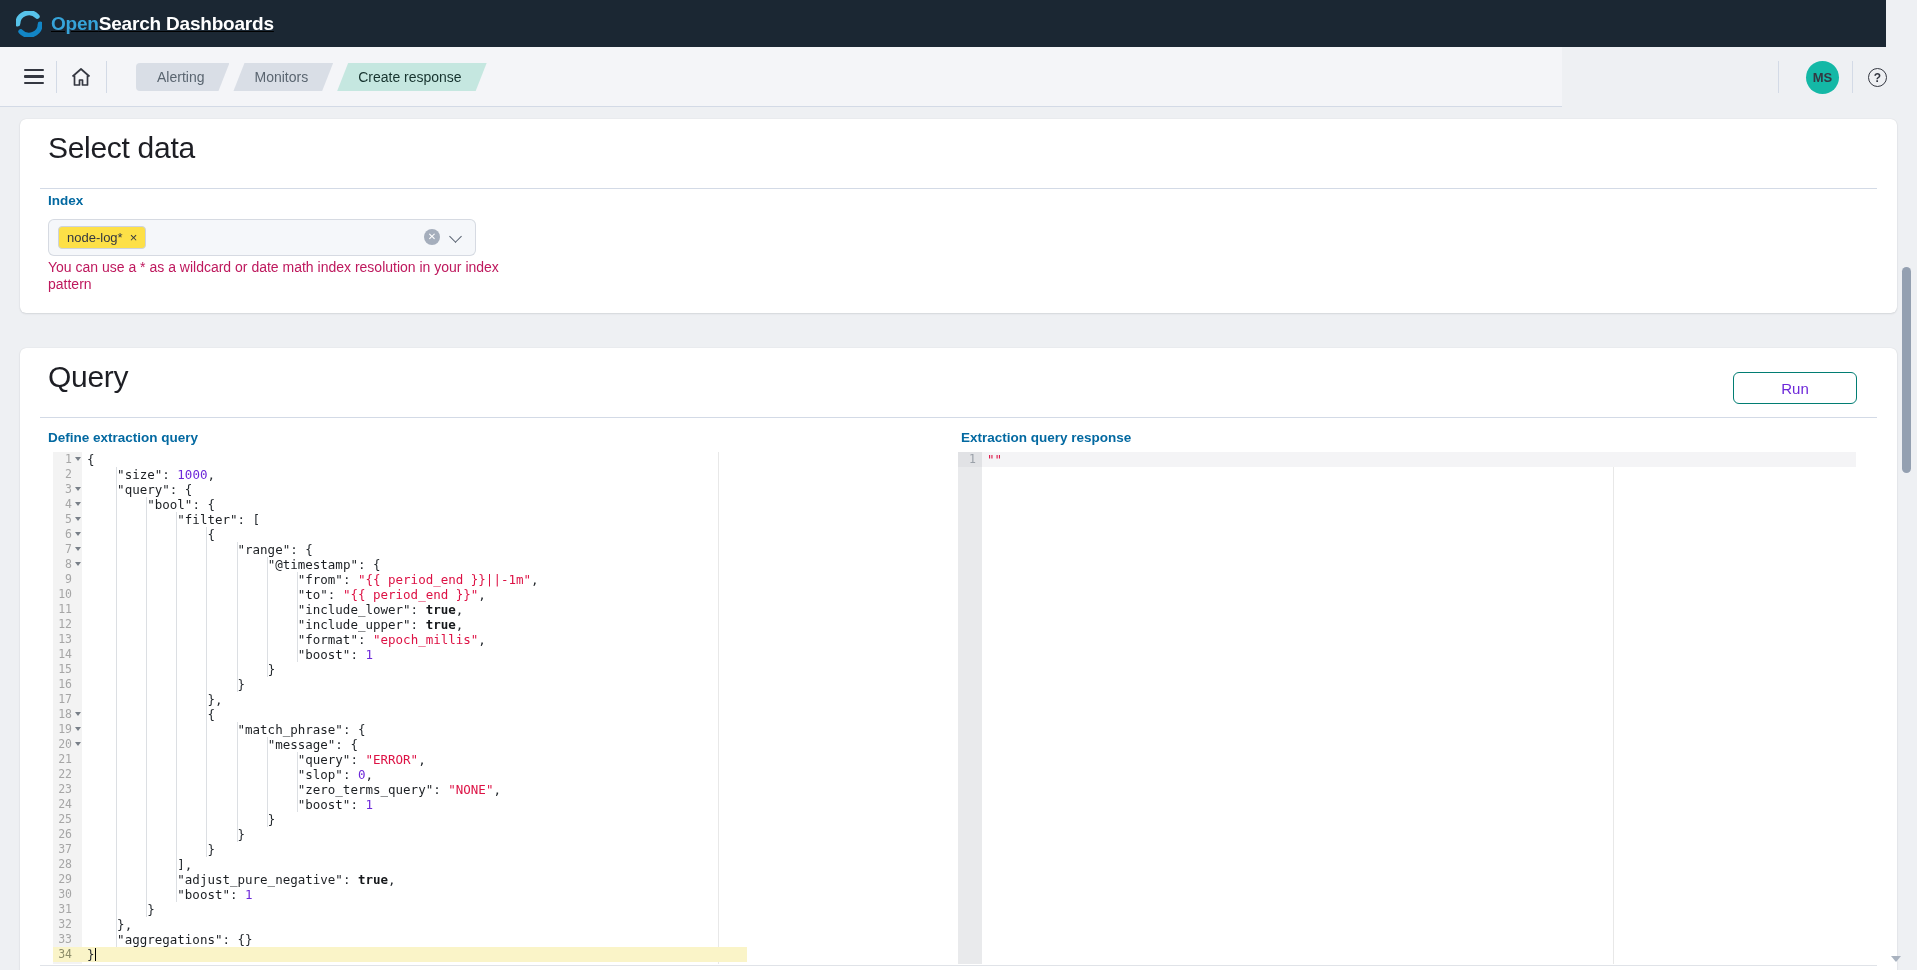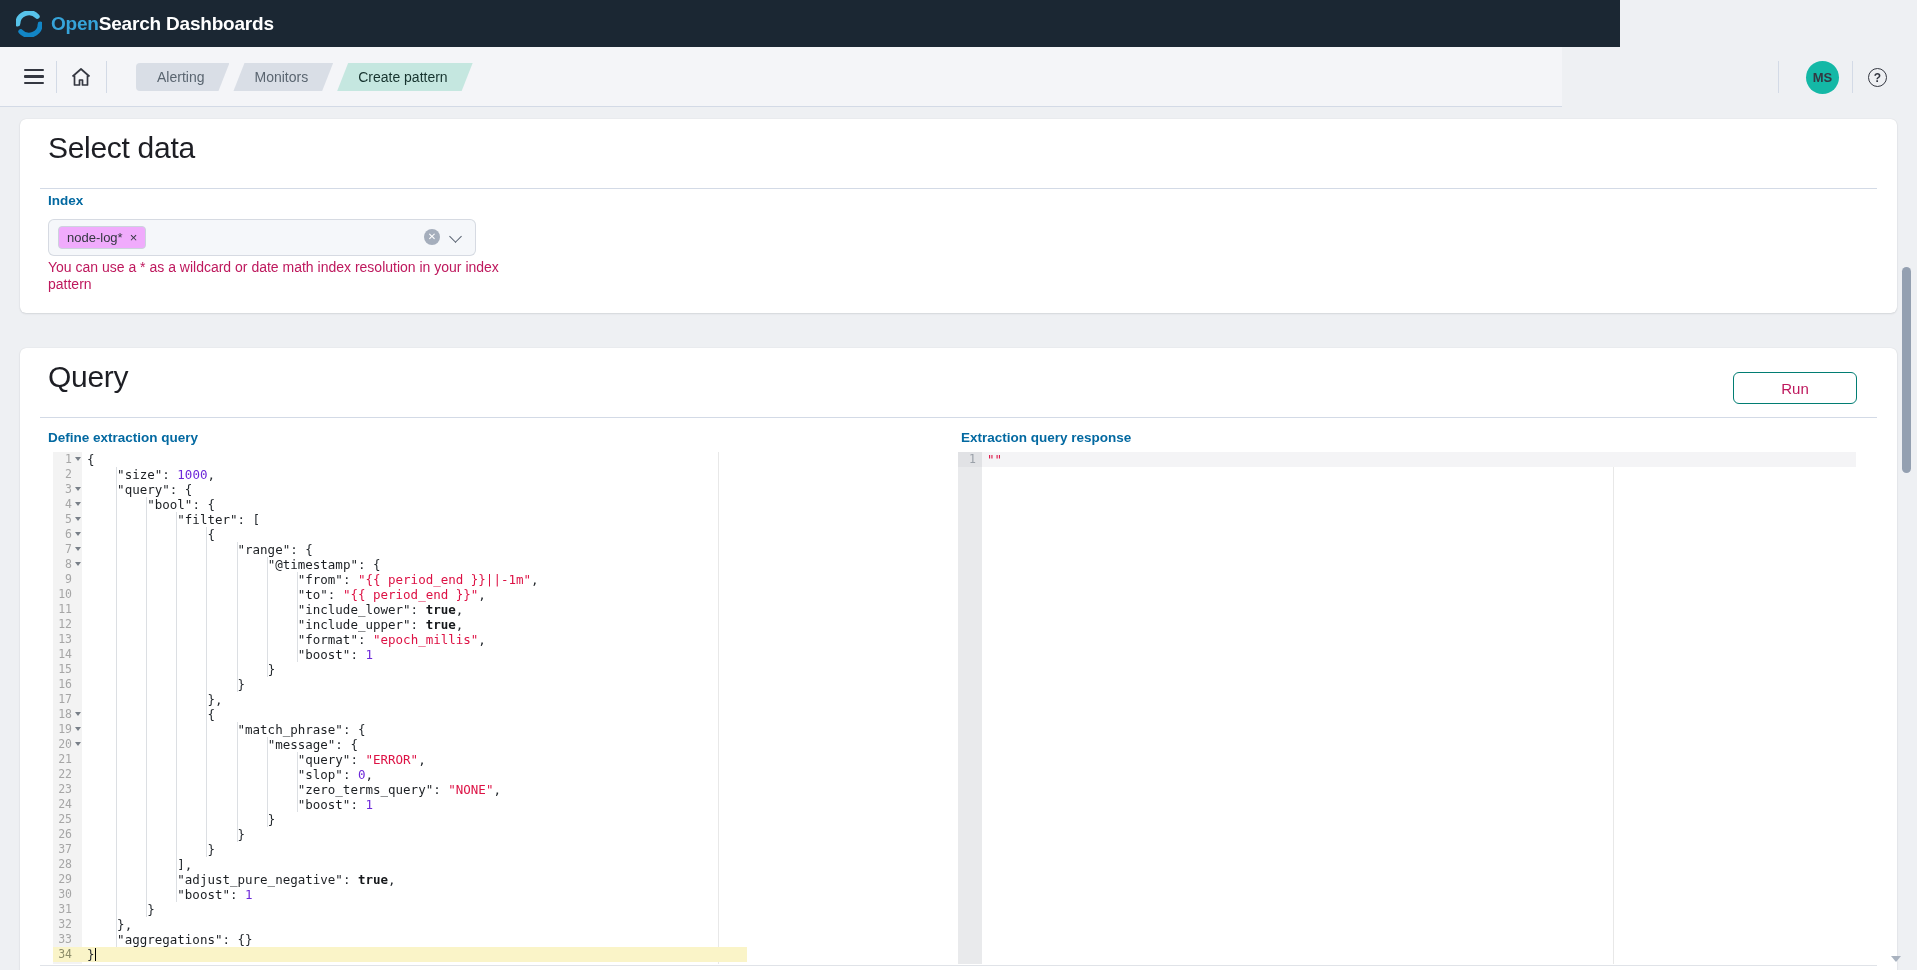--- a/index.html
+++ b/index.html
@@ -1,21 +1,21 @@
 <!DOCTYPE html>
 <html><head>
 <meta charset="utf-8">
 <style>
   html,body{margin:0;padding:0;}
   body{width:1917px;height:970px;position:relative;overflow:hidden;background:#eef0f3;
        font-family:"Liberation Sans",sans-serif;-webkit-font-smoothing:antialiased;}
 
   
-  .hdr{position:absolute;left:0;top:0;width:1620px;height:47px;background:#1b2733;
-       display:flex;align-items:center;padding-left:16px;box-sizing:border-box;}
+  .hdr{position:absolute;left:0;top:0;width:1886px;height:47px;background:#1b2733;
+       display:flex;align-items:center;padding-left:16px;box-sizing:border-box;text-decoration:underline;}
   .brand{font-size:19px;font-weight:700;color:#fff;margin-left:9px;letter-spacing:-.2px;}
   .brand .open{color:#36a4da;}
 
   
   .nav{position:absolute;left:0;top:47px;width:1562px;height:60px;background:#f4f5f8;
        border-bottom:1px solid #d3dae6;box-sizing:border-box;padding-left:21px;}
   .nav-div{position:absolute;top:14px;width:1px;height:32px;background:#d3dae6;}
   .burger{position:absolute;left:24px;top:22px;width:20px;height:16px;cursor:pointer;}
   .burger i{display:block;height:2.4px;border-radius:1px;background:#343741;margin-bottom:4px;}
   .home{position:absolute;left:70px;top:19px;width:22px;height:22px;cursor:pointer;}
@@ -38,34 +38,34 @@
   #panel-select{top:119px;height:194px;}
   #panel-query{top:348px;height:644px;}
   .ptitle{position:absolute;left:28px;top:12px;font-size:30px;font-weight:300;
           color:#1d1e24;letter-spacing:-.3px;}
   .rule{position:absolute;left:20px;right:20px;height:1px;background:#d3dae6;}
   .field-label{position:absolute;font-size:13.5px;font-weight:700;color:#0369a1;}
 
   
   .combo{position:absolute;left:28px;top:100px;width:428px;height:37px;background:#f5f7fa;
          border-radius:6px;box-shadow:inset 0 0 0 1px rgba(107,119,140,.22);cursor:text;}
-  .tag{position:absolute;left:10px;top:7px;height:23px;background:#f0abfc;border:1px solid #cdd3de;
+  .tag{position:absolute;left:10px;top:7px;height:23px;background:#fde047;border:1px solid #cdd3de;
        border-radius:4px;font-size:13px;color:#343741;display:flex;align-items:center;
        gap:7px;padding:0 8px;box-sizing:border-box;cursor:pointer;}
   .tag .x{font-size:13px;color:#343741;line-height:1;}
   .clear{position:absolute;right:36px;top:10px;width:16px;height:16px;border-radius:50%;
          background:#a5aebc;color:#fff;font-size:10px;line-height:16px;text-align:center;cursor:pointer;}
   .chev{position:absolute;right:16px;top:13px;width:8px;height:8px;border-right:1.8px solid #555f6d;
         border-bottom:1.8px solid #555f6d;transform:rotate(45deg);cursor:pointer;}
   .help-text{position:absolute;left:28px;top:140px;width:458px;font-size:14px;line-height:17px;
              color:#be185d;}
 
   
   .run-btn{position:absolute;left:1713px;top:24px;width:124px;height:32px;background:#fff;
-           border:1px solid #017d73;border-radius:6px;color:#be185d;font-size:15px;font-weight:500;
+           border:1px solid #017d73;border-radius:6px;color:#6d28d9;font-size:15px;font-weight:500;
            font-family:"Liberation Sans",sans-serif;display:flex;align-items:center;
            justify-content:center;cursor:pointer;}
 
   
   .editor{position:absolute;top:104px;height:512px;display:flex;background:#fff;overflow:hidden;
           font-family:"DejaVu Sans Mono",monospace;font-size:12.5px;line-height:15px;cursor:text;}
   #editor-query{left:33px;width:694px;}
   #editor-response{left:938px;width:898px;}
   .gutter{flex:none;position:relative;z-index:2;}
   #editor-query .gutter{width:29px;background:#f3f3f3;}
@@ -125,21 +125,21 @@
     <svg width="22" height="22" viewBox="0 0 22 22" fill="none" stroke="#343741" stroke-width="1.7" stroke-linejoin="round">
       <path d="M2.5 10.5L11 3l8.5 7.5"></path>
       <path d="M4.5 9.5V19h5v-5h3v5h5V9.5"></path>
     </svg>
   </div>
   <div class="nav-div" style="left:106px"></div>
 
   <div class="crumbs">
     <div class="crumb first">Alerting</div>
     <div class="crumb mid">Monitors</div>
-    <div class="crumb mid active">Create pattern</div>
+    <div class="crumb mid active">Create response</div>
   </div>
 
   <div class="nav-div" style="left:1778px"></div>
   <div class="avatar">MS</div>
   <div class="nav-div" style="left:1852px"></div>
   <div class="helpc">?</div>
 </div>
 
 <div class="panel" id="panel-select">
   <div class="ptitle">Select data</div>

